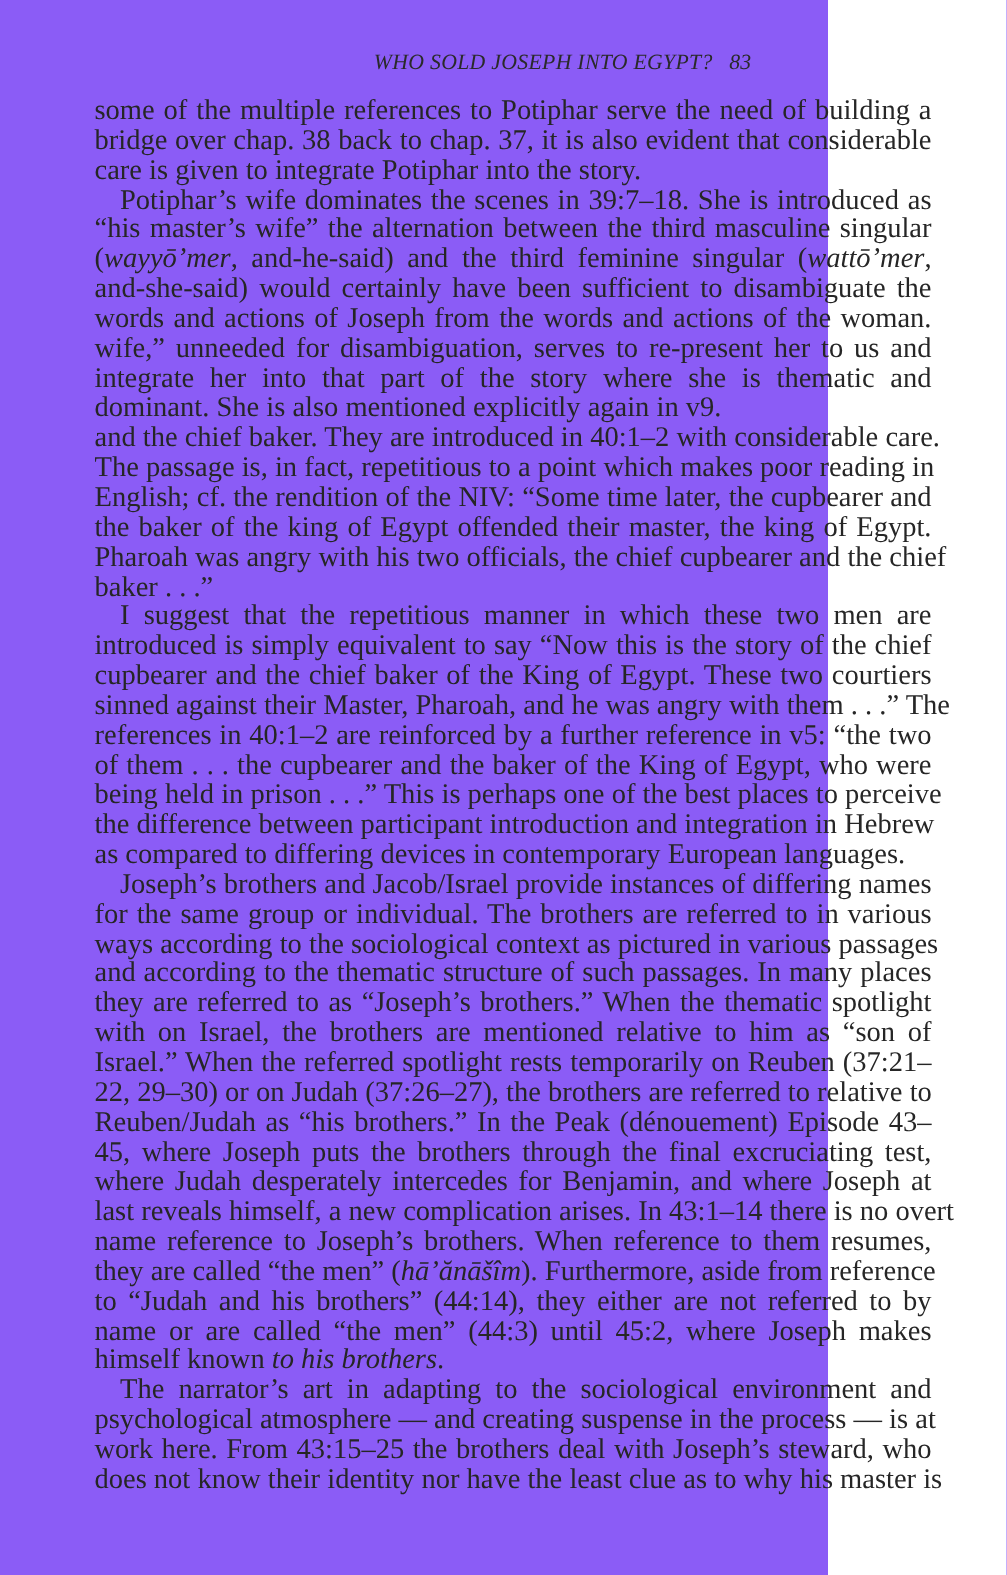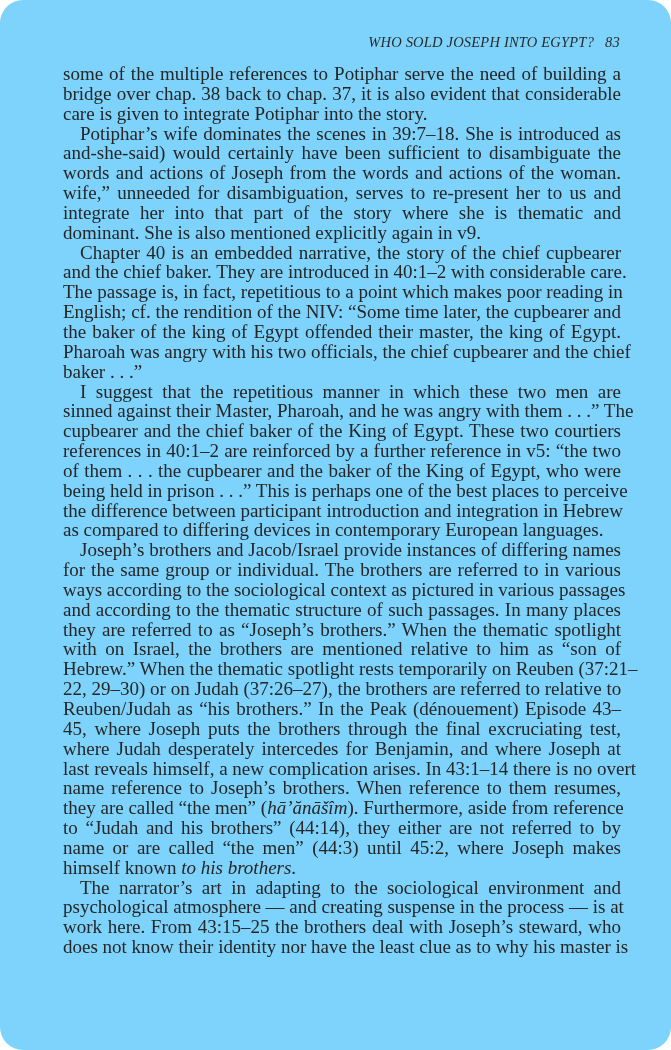--- a/index.html
+++ b/index.html
@@ -1,23 +1,22 @@
 <!DOCTYPE html>
 <html><head>
 <meta charset="utf-8">
 <style>
   html, body { margin: 0; padding: 0; }
   body {
     width: 671px; height: 1050px; background: #ffffff; overflow: hidden;
     position: relative;
   }
   .page {
-    position: absolute; left: 0; top: 0; width: 671px; height: 1050px;
-    background: #7dd3fc;
-    border-radius: 23px;
+    position: absolute; left: 0; top: 0; width: 552px; height: 1050px;
+    background: #8b5cf6;
   }
   .running-head {
     position: absolute; top: 34px; right: 51px;
     font-family: "Liberation Serif", "DejaVu Serif", serif;
     font-style: italic; font-size: 14.5px; color: #2a2a2a; letter-spacing: 0.2px;
     white-space: nowrap;
   }
   .running-head .pg { margin-left: 11px; }
   .body-text {
     position: absolute; left: 63px; top: 64px; width: 558px;
@@ -38,47 +37,49 @@
 
 <div class="page">
   <div class="running-head">
     <span>WHO SOLD JOSEPH INTO EGYPT?</span><span class="pg">83</span>
   </div>
   <div class="body-text" id="body-text">
       <span class="line">some of the multiple references to Potiphar serve the need of building a</span>
       <span class="line">bridge over chap. 38 back to chap. 37, it is also evident that considerable</span>
       <span class="line last">care is given to integrate Potiphar into the story.</span>
       <span class="line indent">Potiphar’s wife dominates the scenes in 39:7–18. She is introduced as</span>
+      <span class="line">“his master’s wife” the alternation between the third masculine singular</span>
+      <span class="line">(<i>wayyō’mer</i>, and-he-said) and the third feminine singular (<i>wattō’mer</i>,</span>
       <span class="line">and-she-said) would certainly have been sufficient to disambiguate the</span>
       <span class="line">words and actions of Joseph from the words and actions of the woman.</span>
       <span class="line">wife,” unneeded for disambiguation, serves to re-present her to us and</span>
       <span class="line">integrate her into that part of the story where she is thematic and</span>
       <span class="line last">dominant. She is also mentioned explicitly again in v9.</span>
-      <span class="line indent">Chapter 40 is an embedded narrative, the story of the chief cupbearer</span>
       <span class="line">and the chief baker. They are introduced in 40:1–2 with considerable care.</span>
       <span class="line">The passage is, in fact, repetitious to a point which makes poor reading in</span>
       <span class="line">English; cf. the rendition of the NIV: “Some time later, the cupbearer and</span>
       <span class="line">the baker of the king of Egypt offended their master, the king of Egypt.</span>
       <span class="line">Pharoah was angry with his two officials, the chief cupbearer and the chief</span>
       <span class="line last">baker . . .”</span>
       <span class="line indent">I suggest that the repetitious manner in which these two men are</span>
+      <span class="line">introduced is simply equivalent to say “Now this is the story of the chief</span>
+      <span class="line">cupbearer and the chief baker of the King of Egypt. These two courtiers</span>
       <span class="line">sinned against their Master, Pharoah, and he was angry with them . . .” The</span>
-      <span class="line">cupbearer and the chief baker of the King of Egypt. These two courtiers</span>
       <span class="line">references in 40:1–2 are reinforced by a further reference in v5: “the two</span>
       <span class="line">of them . . . the cupbearer and the baker of the King of Egypt, who were</span>
       <span class="line">being held in prison . . .” This is perhaps one of the best places to perceive</span>
       <span class="line">the difference between participant introduction and integration in Hebrew</span>
       <span class="line last">as compared to differing devices in contemporary European languages.</span>
       <span class="line indent">Joseph’s brothers and Jacob/Israel provide instances of differing names</span>
       <span class="line">for the same group or individual. The brothers are referred to in various</span>
       <span class="line">ways according to the sociological context as pictured in various passages</span>
       <span class="line">and according to the thematic structure of such passages. In many places</span>
       <span class="line">they are referred to as “Joseph’s brothers.” When the thematic spotlight</span>
       <span class="line">with on Israel, the brothers are mentioned relative to him as “son of</span>
-      <span class="line">Hebrew.” When the thematic spotlight rests temporarily on Reuben (37:21–</span>
+      <span class="line">Israel.” When the referred spotlight rests temporarily on Reuben (37:21–</span>
       <span class="line">22, 29–30) or on Judah (37:26–27), the brothers are referred to relative to</span>
       <span class="line">Reuben/Judah as “his brothers.” In the Peak (dénouement) Episode 43–</span>
       <span class="line">45, where Joseph puts the brothers through the final excruciating test,</span>
       <span class="line">where Judah desperately intercedes for Benjamin, and where Joseph at</span>
       <span class="line">last reveals himself, a new complication arises. In 43:1–14 there is no overt</span>
       <span class="line">name reference to Joseph’s brothers. When reference to them resumes,</span>
       <span class="line">they are called “the men” (<i>hā’ănāšîm</i>). Furthermore, aside from reference</span>
       <span class="line">to “Judah and his brothers” (44:14), they either are not referred to by</span>
       <span class="line">name or are called “the men” (44:3) until 45:2, where Joseph makes</span>
       <span class="line last">himself known <i>to his brothers</i>.</span>

